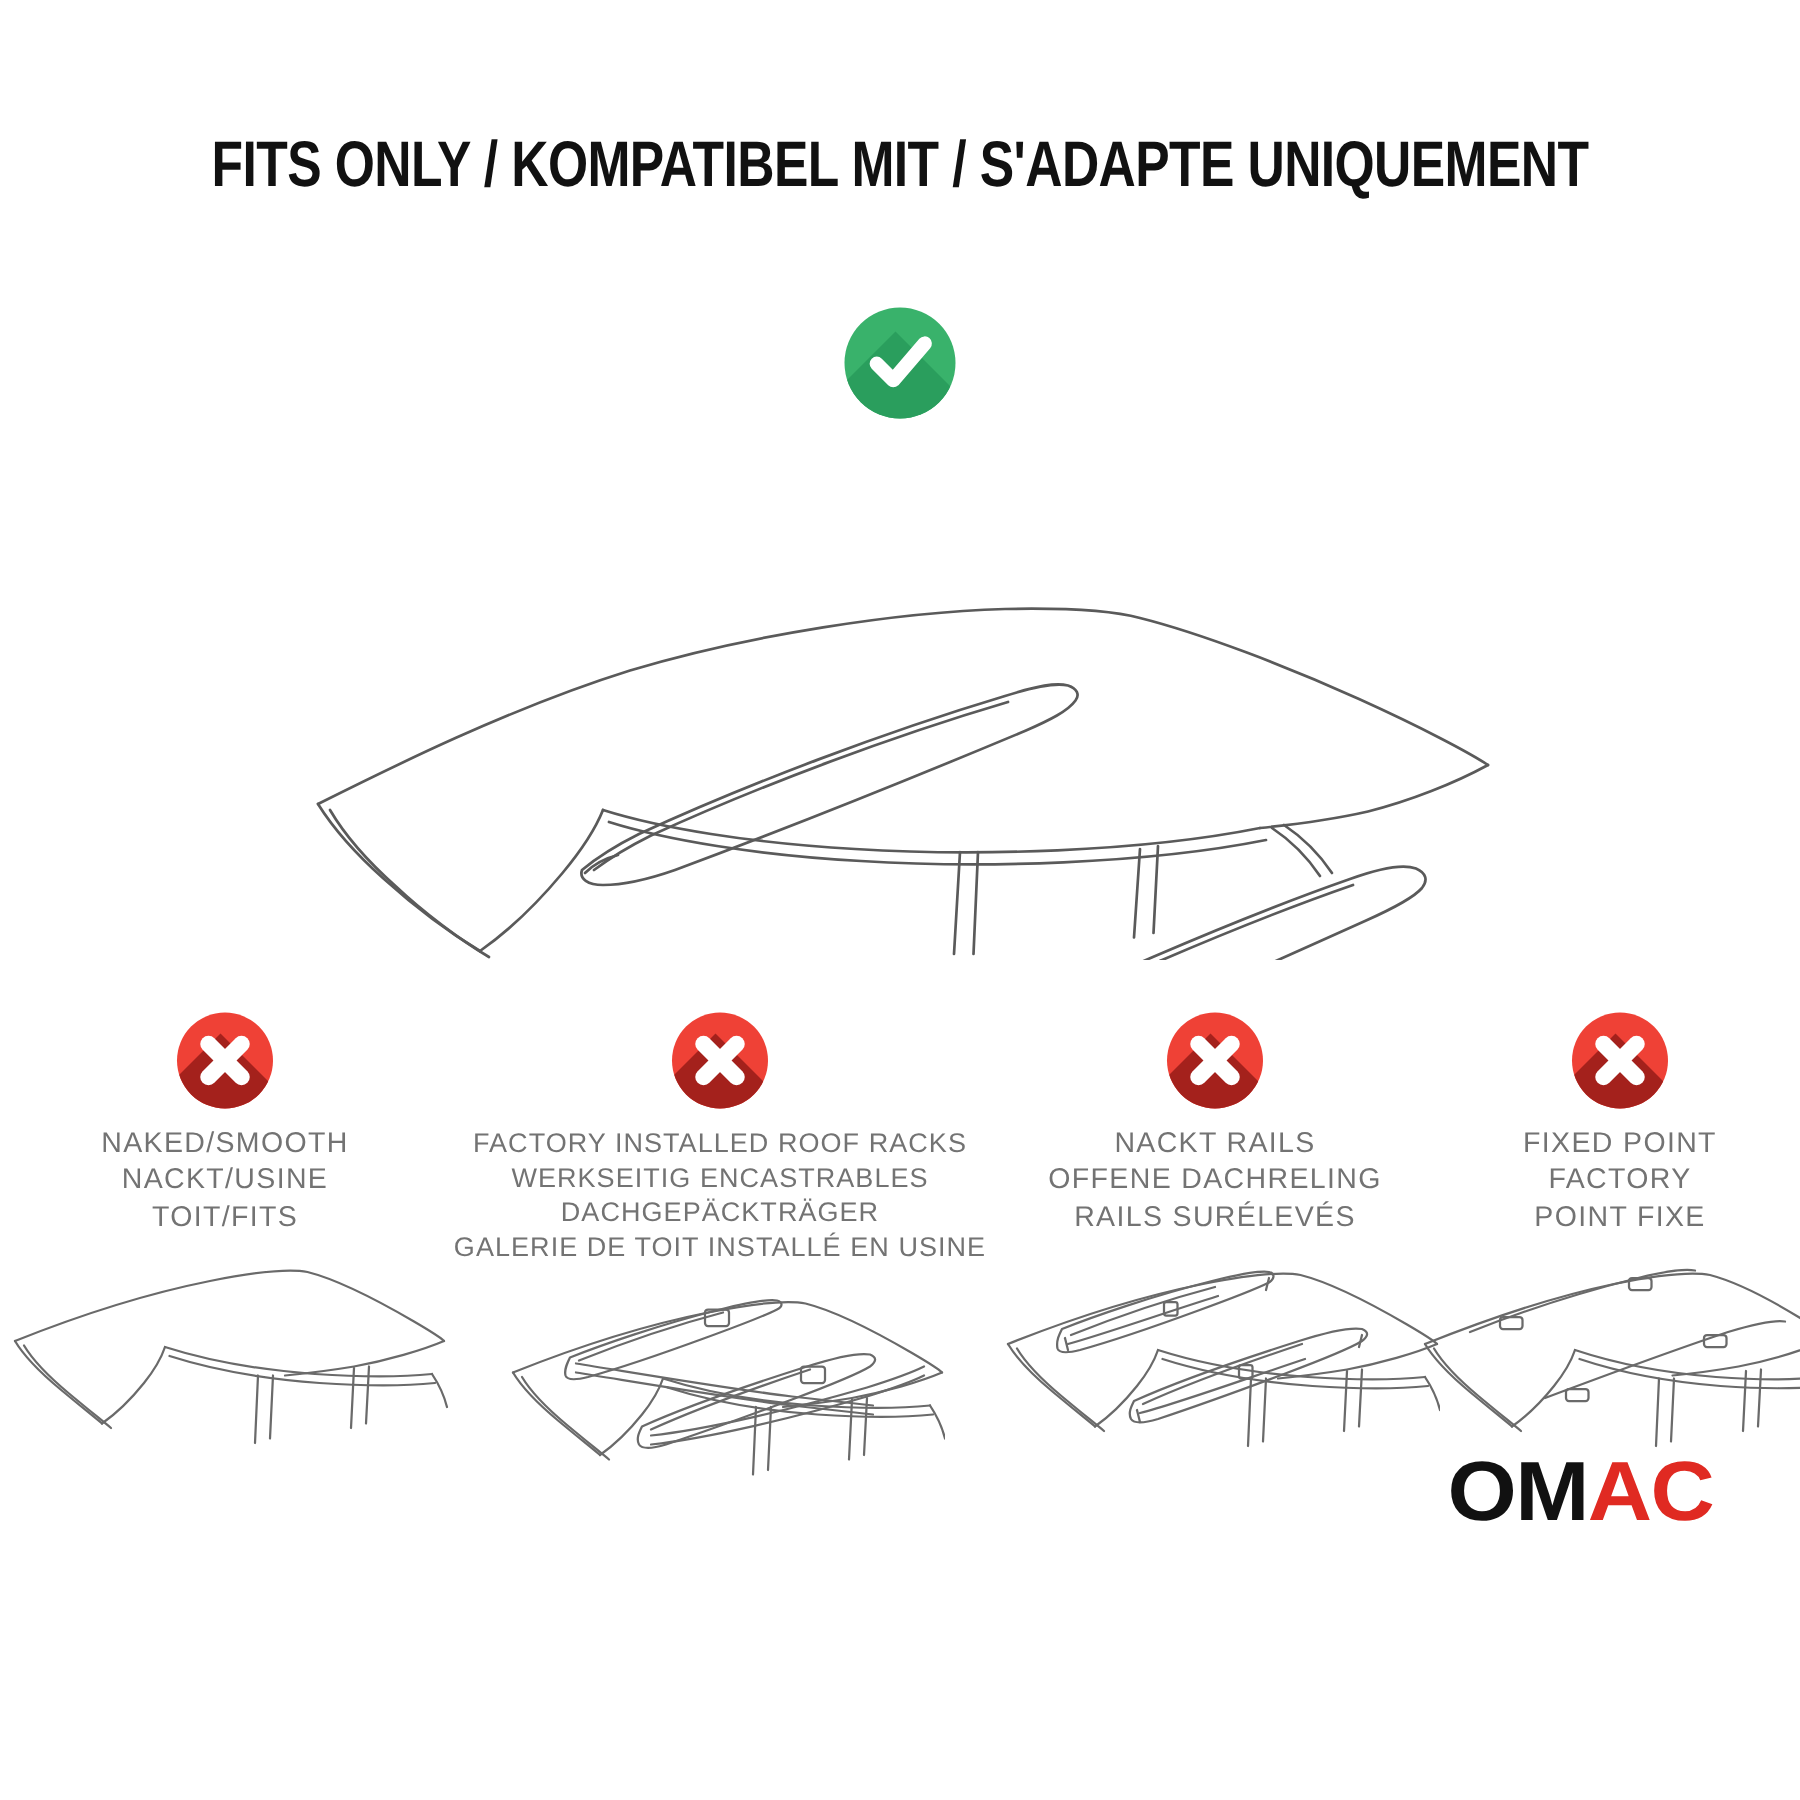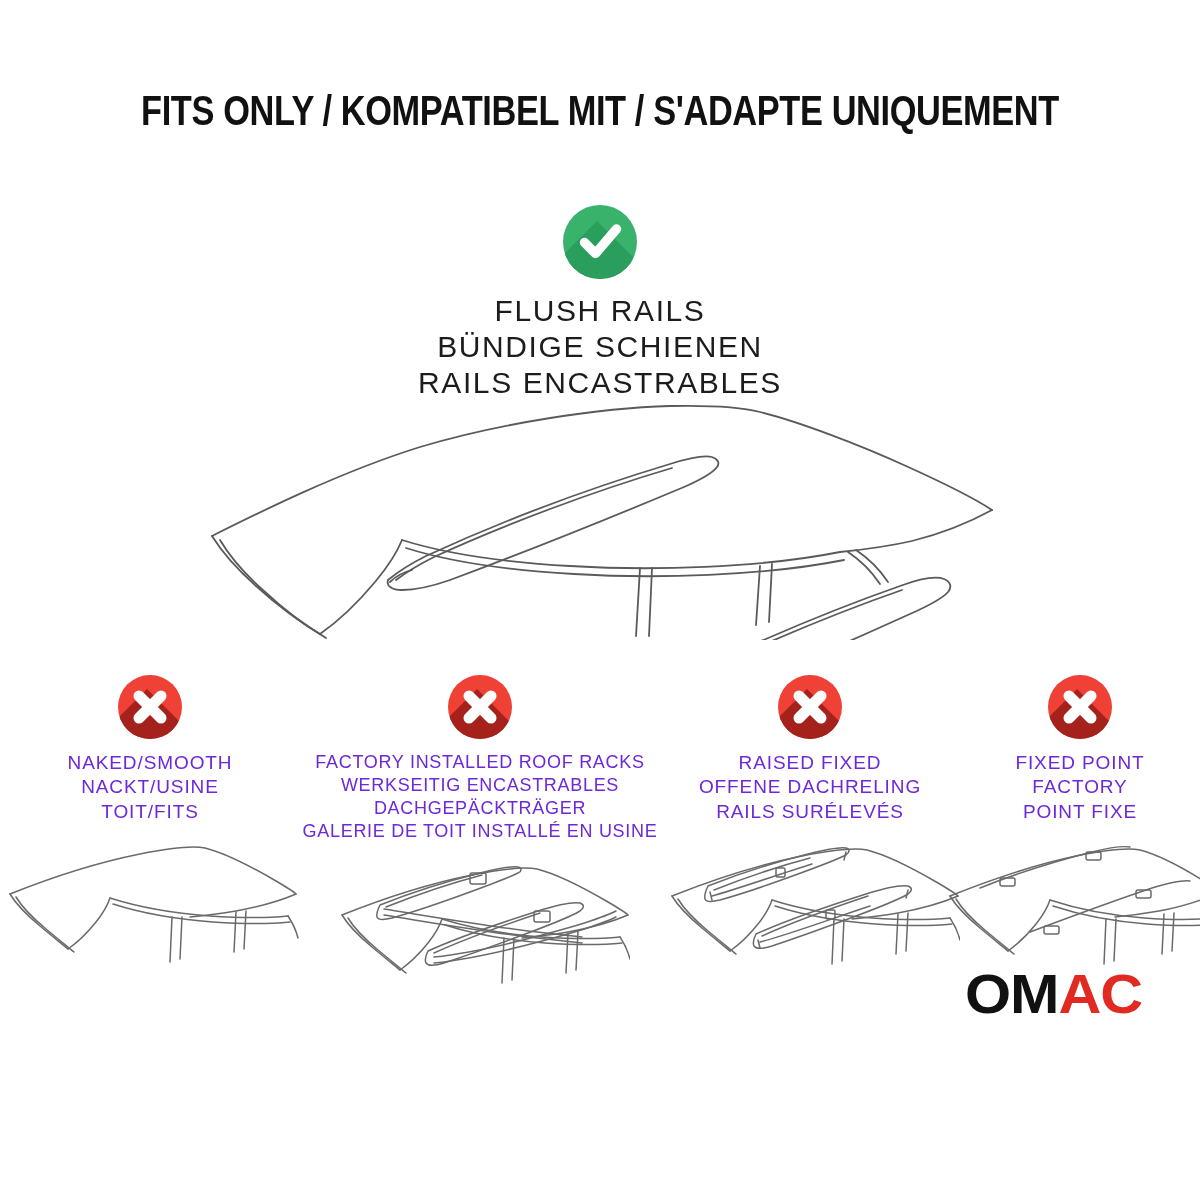--- a/index.html
+++ b/index.html
@@ -77,21 +77,21 @@
   .col.c4{width:240px;}
 
   .col .badge{width:64px;height:64px;}
   .col-label{
     margin-top:12px;
     text-align:center;
     font-size:19px;
     font-weight:400;
     line-height:1.28;
     letter-spacing:0.9px;
-    color:#6d28d9;
+    color:#737373;
   }
   .col.c2 .col-label{font-size:18px;letter-spacing:0.7px;}
   .col-label div{white-space:nowrap;}
 
   .col-art{margin-top:10px;display:flex;justify-content:center;}
 
   
   .logo{
     position:absolute;
     right:58px;bottom:18px;
@@ -115,25 +115,20 @@
 
   <div class="hero">
 
     <div class="badge green">
       <div class="shade"></div>
       <svg viewBox="0 0 74 74">
         <path d="M21.5 37.5 L32.5 48.5 L53.5 24.0" fill="none" stroke="#ffffff" stroke-width="9.5" stroke-linecap="round" stroke-linejoin="round"></path>
       </svg>
     </div>
 
-    <div class="hero-text">
-      <div>FLUSH RAILS</div>
-      <div>BÜNDIGE SCHIENEN</div>
-      <div>RAILS ENCASTRABLES</div>
-    </div>
   </div>
 
   <div class="hero-art">
     <svg width="800" height="240" viewBox="0 0 800 240">
       <g fill="none" stroke="#5a5a5a" stroke-width="1.8" stroke-linecap="round" stroke-linejoin="round">
 
         <path d="M12 136 C60 112 140 72 220 47 C300 23 400 8 470 6 C520 5 545 8 560 12
                  C600 22 660 45 706 66 C748 85 780 102 792 110"></path>
 
         <path d="M792 110 C770 122 740 134 712 141 C690 146 660 150 640 152"></path>
@@ -267,21 +262,21 @@
       <div class="badge red">
         <div class="shade"></div>
         <svg viewBox="0 0 64 64">
           <g stroke="#ffffff" stroke-width="11" stroke-linecap="round">
             <line x1="21" y1="21" x2="43" y2="43"></line>
             <line x1="43" y1="21" x2="21" y2="43"></line>
           </g>
         </svg>
       </div>
       <div class="col-label">
-        <div>RAISED FIXED</div>
+        <div>NACKT RAILS</div>
         <div>OFFENE DACHRELING</div>
         <div>RAILS SURÉLEVÉS</div>
       </div>
       <div class="col-art">
         <svg width="300" height="200" viewBox="0 0 300 200">
           <g fill="none" stroke="#6a6a6a" stroke-width="1.5" stroke-linecap="round" stroke-linejoin="round">
             <path d="M12 62 C42 50 92 32 142 22 C177 15 197 14 207 16 C227 21 254 35 278 49 C290 56 296 60 298 62"></path>
             <path d="M298 62 C284 68 260 75 238 79 C220 82 202 84 192 85"></path>
             <path d="M12 62 C18 72 30 84 42 94 C54 104 64 112 70 117"></path>
             <path d="M18 65 C24 75 36 87 48 97 C60 107 70 115 76 120"></path>

